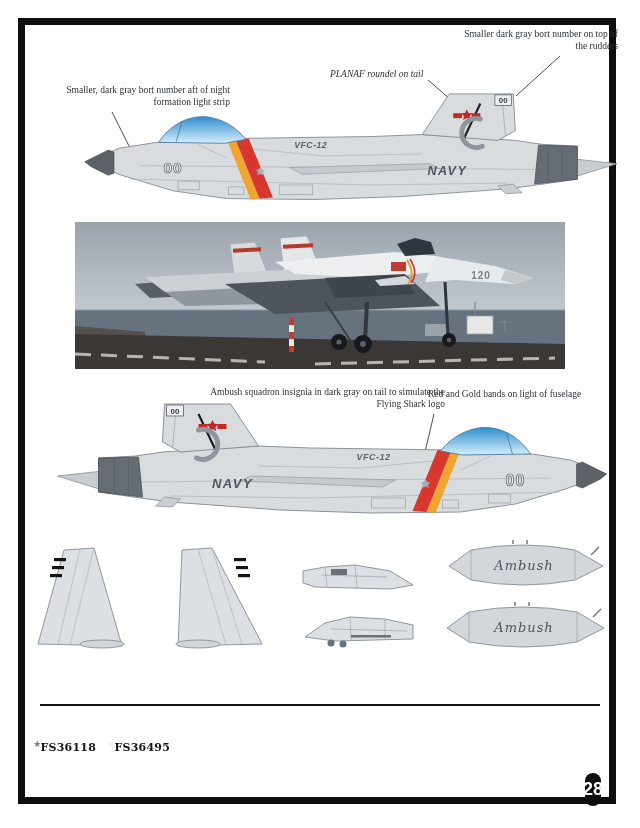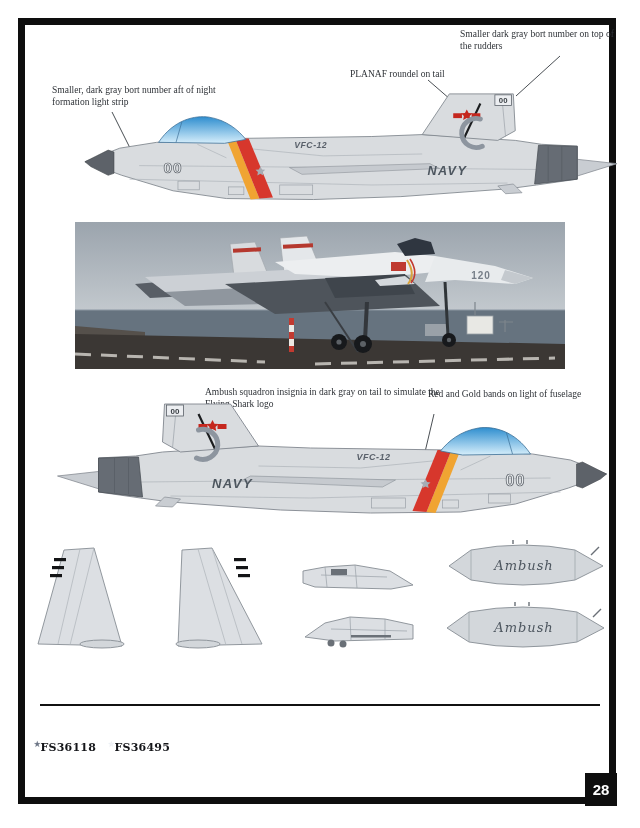--- a/index.html
+++ b/index.html
@@ -1,40 +1,40 @@
 <!DOCTYPE html>
 <html><head>
 <meta charset="utf-8">
 <style>
   html,body{margin:0;padding:0;background:#ffffff;}
   .page{position:relative;width:640px;height:828px;background:#ffffff;overflow:hidden;
         font-family:"Liberation Serif",serif;}
   .frame{position:absolute;left:18px;top:18px;width:598px;height:786px;
          border:7px solid #0e0e0e;box-sizing:border-box;}
-  .ann{position:absolute;font:9.5px/1.3 "Liberation Serif",serif;color:#2e3237;}
+  .ann{position:absolute;font:9.5px/1.3 "Liberation Serif",serif;color:#2e3237;text-align:right;}
   .ann.nowrap{white-space:nowrap;}
   .leader{position:absolute;left:0;top:0;width:640px;height:828px;pointer-events:none;}
   .profile,.photo-svg,.parts-svg{position:absolute;}
   svg text{font-family:"Liberation Sans",sans-serif;}
   text.t-bort-box{font-size:8px;font-weight:bold;fill:#3c4146;text-anchor:middle;}
   text.t-squadron{font-size:9px;font-style:italic;font-weight:bold;fill:#5a616b;text-anchor:middle;letter-spacing:0.5px;}
   text.t-navy{font-size:13px;font-weight:bold;font-style:italic;fill:#4d565f;text-anchor:middle;letter-spacing:1.5px;}
   text.t-nose-bort{font-size:16px;font-weight:bold;fill:#e6e9ec;stroke:#565c63;stroke-width:0.7px;text-anchor:middle;letter-spacing:1px;}
   text.t-photo-bort{font-size:10px;font-weight:bold;fill:#767e88;text-anchor:middle;letter-spacing:1px;}
   text.t-tank{font-family:"DejaVu Serif",serif;font-style:italic;font-size:13px;fill:#4d565f;text-anchor:middle;letter-spacing:1px;}
   .title{position:absolute;left:40px;top:668px;font-family:"Liberation Sans",sans-serif;
          font-weight:800;font-size:27px;letter-spacing:-0.5px;color:#0d0d0d;}
   .title-rule{position:absolute;left:40px;top:704px;width:560px;height:2px;background:#111;}
   .swatches{position:absolute;left:34px;top:714px;display:flex;gap:12px;}
   .swatch{width:62px;display:flex;flex-direction:row;align-items:center;}
   .swatch-label{margin-top:6px;font-family:"DejaVu Serif",serif;font-weight:bold;
                 font-size:11px;color:#15161a;letter-spacing:0.2px;}
-  .page-num{position:absolute;left:585px;top:773px;width:32px;height:33px;background:#0e0e0e;
-            color:#fff;font-family:"Liberation Sans",sans-serif;font-weight:bold;font-size:15px;
-            display:flex;align-items:center;justify-content:center;}
+  .page-num{position:absolute;left:585px;top:773px;width:16px;height:33px;background:#0e0e0e;
+            color:#fff;font-family:"Liberation Sans",sans-serif;font-weight:bold;font-size:18px;
+            display:flex;align-items:center;justify-content:center;border-radius:15px;}
 </style>
 </head>
 <body>
 
 <div class="page">
   <div class="frame"></div>
 
   <svg width="0" height="0" style="position:absolute" aria-hidden="true">
     <defs>
       <linearGradient id="canopyG" x1="0" y1="0" x2="0" y2="1">
@@ -64,21 +64,21 @@
         <rect x="427" y="5" width="17" height="11" fill="#eceef1" stroke="#5a6068" stroke-width="0.8"></rect>
         <polygon points="472,57 512,58 512,92 468,97" fill="#666c74" stroke="#4b5057" stroke-width="0.8"></polygon>
         <path d="M482,58 L482,94 M496,58 L496,93" stroke="#575d64" stroke-width="0.8"></path>
         <polygon points="430,99 446,97 455,106 438,107" fill="#c9cdd2" stroke="#868c93" stroke-width="0.7"></polygon>
         <polygon points="185,79 186.6,82.1 190,82.4 187.5,84.7 188.1,88.1 185,86.4 181.9,88.1 182.5,84.7 180,82.4 183.4,82.1" fill="#a6adb5"></polygon>
       </g>
     </defs>
   </svg>
 
   <div class="ann" style="left:52px;top:84px;width:178px;">Smaller, dark gray bort number aft of night formation light strip</div>
-  <div class="ann nowrap" style="left:350px;top:68px;">PLANAF roundel on tail</div>
+  <div class="ann nowrap" style="left:330px;top:68px;font-style:italic;">PLANAF roundel on tail</div>
   <div class="ann" style="left:460px;top:28px;width:158px;">Smaller dark gray bort number on top of the rudders</div>
   <div class="ann" style="left:205px;top:386px;width:240px;">Ambush squadron insignia in dark gray on tail to simulate the Flying Shark logo</div>
   <div class="ann nowrap" style="left:428px;top:388px;">Red and Gold bands on light of fuselage</div>
 
   <svg class="leader" viewBox="0 0 640 828">
     <g stroke="#4a4f54" stroke-width="1">
       <line x1="112" y1="112" x2="135" y2="158"></line>
       <line x1="428" y1="80" x2="458" y2="106"></line>
       <line x1="560" y1="56" x2="516" y2="96"></line>
       <line x1="214" y1="420" x2="197" y2="447"></line>

